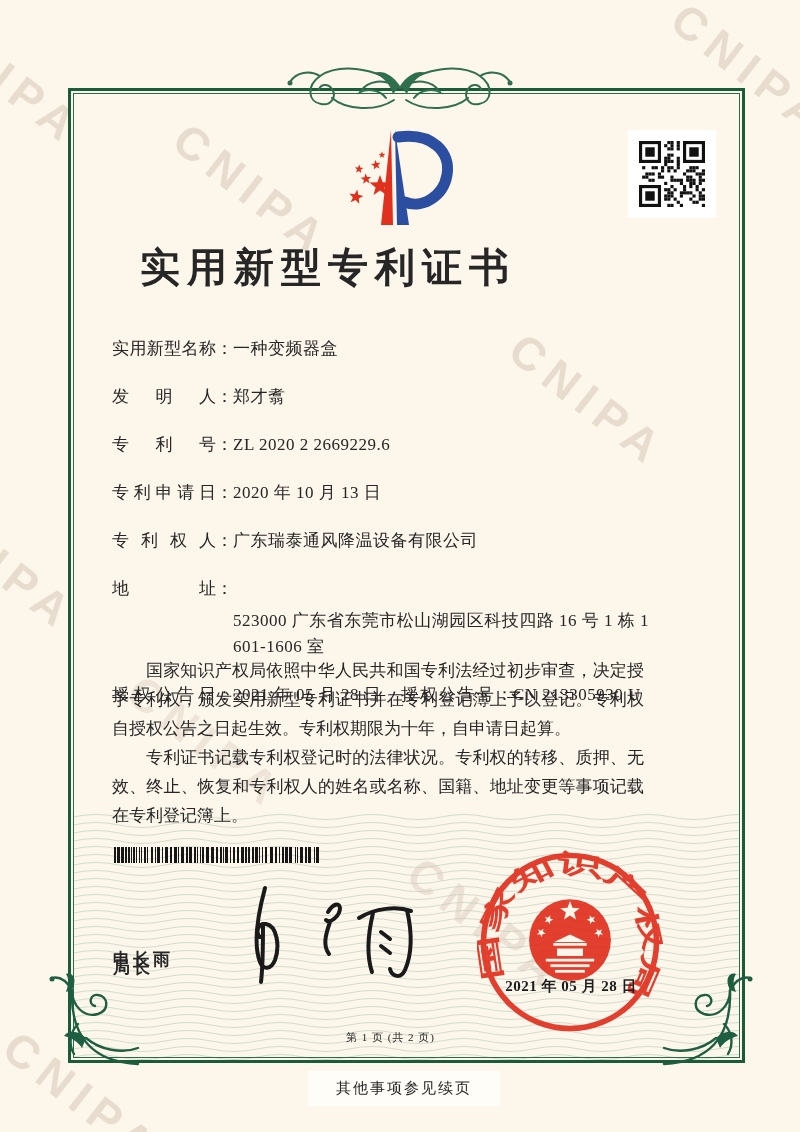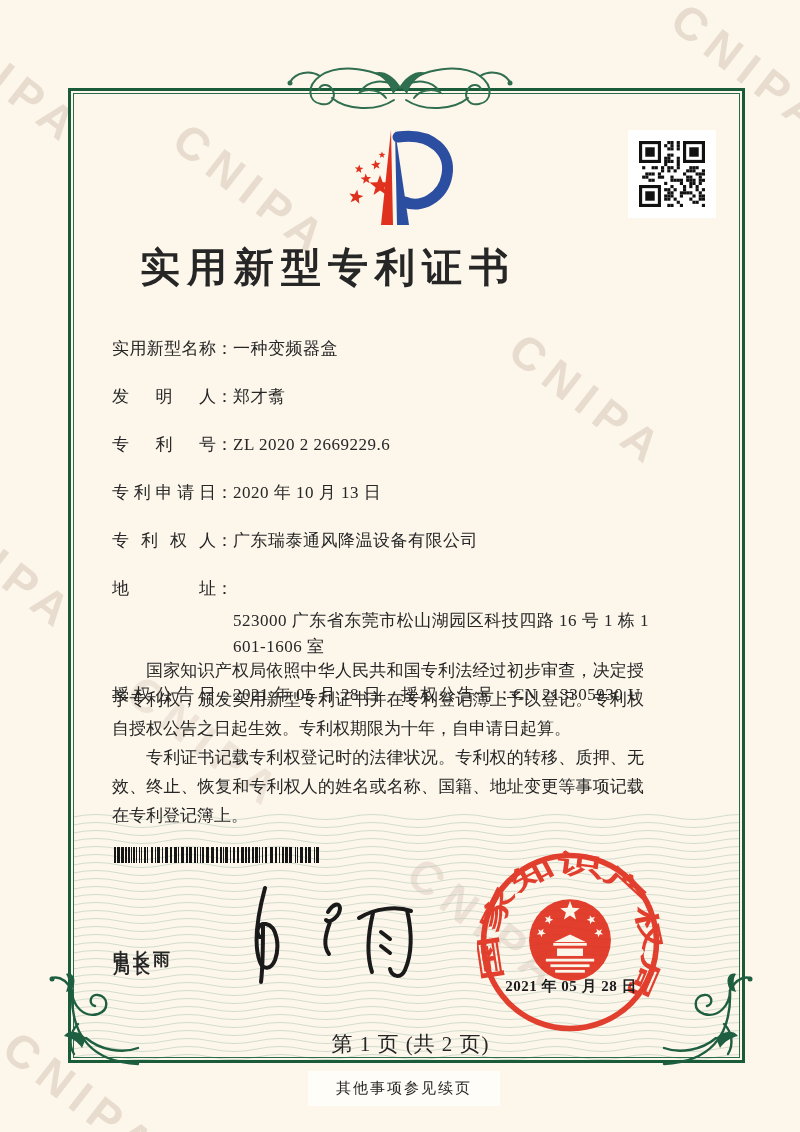--- a/index.html
+++ b/index.html
@@ -63,21 +63,21 @@
   
   .barcode{position:absolute;left:114px;top:847px;width:207px;height:16px;}
   .director-title{position:absolute;left:113px;top:956px;font-size:17px;font-weight:bold;
     font-family:Liberation Sans, sans-serif;letter-spacing:3px;}
   .director-name{position:absolute;left:113px;top:948px;font-size:17px;font-weight:bold;
     font-family:Liberation Mono, monospace;letter-spacing:3px;}
   .signature{position:absolute;left:233px;top:882px;width:200px;height:104px;}
   .seal{position:absolute;left:477px;top:849px;width:186px;height:186px;}
   .seal-date{position:absolute;left:498px;top:977px;width:146px;text-align:center;
     font-size:15px;font-weight:bold;color:#1c1c1c;letter-spacing:.5px;z-index:6;}
-  .page-info{position:absolute;left:72px;top:1030px;width:677px;text-align:center;font-size:21px;letter-spacing:1px;}
+  .page-info{position:absolute;left:52px;top:1030px;width:677px;text-align:center;font-size:11px;letter-spacing:1px;}
   .cont-box{position:absolute;left:308px;top:1071px;width:192px;height:35px;background:#fffdf8;
     display:flex;align-items:center;justify-content:center;font-size:15px;letter-spacing:2px;}
 </style>
 </head>
 <body>
 
 <div class="page">
 
   <div class="wm" style="left:-52px;top:0px;">CNIPA</div>
   <div class="wm" style="left:196px;top:112px;">CNIPA</div>

